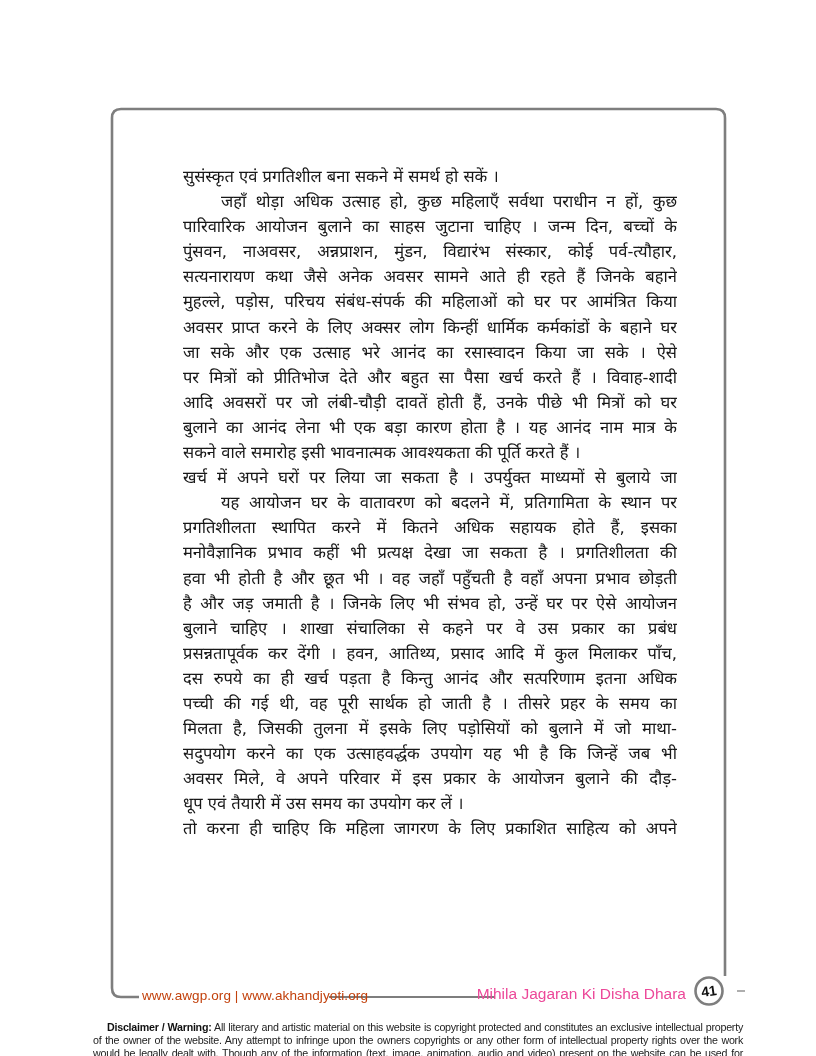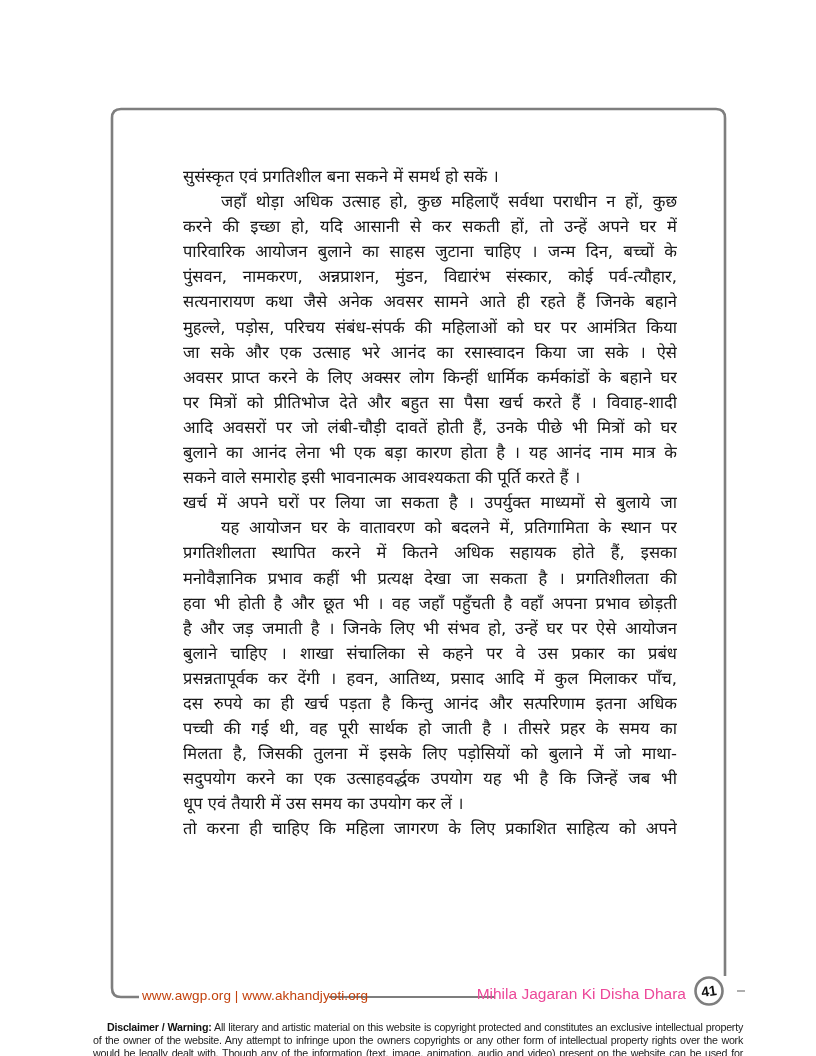--- a/index.html
+++ b/index.html
@@ -97,45 +97,45 @@
     <path d="M 729 991 H 737" fill="none" stroke="#9a9a9a" stroke-width="1.6"></path>
     <circle cx="701" cy="991" r="13.5" fill="#ffffff" stroke="#7e7e7e" stroke-width="2.6"></circle>
   </svg>
 
   <div class="body-text">
       <div>
         <div class="line end">सुसंस्कृत एवं प्रगतिशील बना सकने में समर्थ हो सकें ।</div>
       </div>
       <div>
         <div class="line indent">जहाँ थोड़ा अधिक उत्साह हो, कुछ महिलाएँ सर्वथा पराधीन न हों, कुछ</div>
-        <div class="line">करने की इच्छा हो, यदि आसानी से कर सकती हों, तो उन्हें अपने घर में</div>
         <div class="line">पारिवारिक आयोजन बुलाने का साहस जुटाना चाहिए । जन्म दिन, बच्चों के</div>
-        <div class="line">पुंसवन, नामकरण, अन्नप्राशन, मुंडन, विद्यारंभ संस्कार, कोई पर्व-त्यौहार,</div>
+        <div class="line">पुंसवन, नाअवसर, अन्नप्राशन, मुंडन, विद्यारंभ संस्कार, कोई पर्व-त्यौहार,</div>
         <div class="line">सत्यनारायण कथा जैसे अनेक अवसर सामने आते ही रहते हैं जिनके बहाने</div>
         <div class="line">मुहल्ले, पड़ोस, परिचय संबंध-संपर्क की महिलाओं को घर पर आमंत्रित किया</div>
+        <div class="line">अवसर प्राप्त करने के लिए अक्सर लोग किन्हीं धार्मिक कर्मकांडों के बहाने घर</div>
         <div class="line">जा सके और एक उत्साह भरे आनंद का रसास्वादन किया जा सके । ऐसे</div>
-        <div class="line">अवसर प्राप्त करने के लिए अक्सर लोग किन्हीं धार्मिक कर्मकांडों के बहाने घर</div>
         <div class="line">पर मित्रों को प्रीतिभोज देते और बहुत सा पैसा खर्च करते हैं । विवाह-शादी</div>
         <div class="line">आदि अवसरों पर जो लंबी-चौड़ी दावतें होती हैं, उनके पीछे भी मित्रों को घर</div>
         <div class="line">बुलाने का आनंद लेना भी एक बड़ा कारण होता है । यह आनंद नाम मात्र के</div>
         <div class="line end">सकने वाले समारोह इसी भावनात्मक आवश्यकता की पूर्ति करते हैं ।</div>
         <div class="line">खर्च में अपने घरों पर लिया जा सकता है । उपर्युक्त माध्यमों से बुलाये जा</div>
       </div>
       <div>
         <div class="line indent">यह आयोजन घर के वातावरण को बदलने में, प्रतिगामिता के स्थान पर</div>
         <div class="line">प्रगतिशीलता स्थापित करने में कितने अधिक सहायक होते हैं, इसका</div>
         <div class="line">मनोवैज्ञानिक प्रभाव कहीं भी प्रत्यक्ष देखा जा सकता है । प्रगतिशीलता की</div>
         <div class="line">हवा भी होती है और छूत भी । वह जहाँ पहुँचती है वहाँ अपना प्रभाव छोड़ती</div>
         <div class="line">है और जड़ जमाती है । जिनके लिए भी संभव हो, उन्हें घर पर ऐसे आयोजन</div>
         <div class="line">बुलाने चाहिए । शाखा संचालिका से कहने पर वे उस प्रकार का प्रबंध</div>
         <div class="line">प्रसन्नतापूर्वक कर देंगी । हवन, आतिथ्य, प्रसाद आदि में कुल मिलाकर पाँच,</div>
         <div class="line">दस रुपये का ही खर्च पड़ता है किन्तु आनंद और सत्परिणाम इतना अधिक</div>
         <div class="line">पच्ची की गई थी, वह पूरी सार्थक हो जाती है । तीसरे प्रहर के समय का</div>
         <div class="line">मिलता है, जिसकी तुलना में इसके लिए पड़ोसियों को बुलाने में जो माथा-</div>
         <div class="line">सदुपयोग करने का एक उत्साहवर्द्धक उपयोग यह भी है कि जिन्हें जब भी</div>
+        <div class="line">अवसर मिले, वे अपने परिवार में इस प्रकार के आयोजन बुलाने की दौड़-</div>
         <div class="line end">धूप एवं तैयारी में उस समय का उपयोग कर लें ।</div>
       </div>
       <div>
         <div class="line">तो करना ही चाहिए कि महिला जागरण के लिए प्रकाशित साहित्य को अपने</div>
       </div>
     </div>
 
   <div class="footer-urls">www.awgp.org | www.akhandjyoti.org</div>
   <div class="footer-title">Mihila Jagaran Ki Disha Dhara</div>
   <div class="page-number">41</div>

